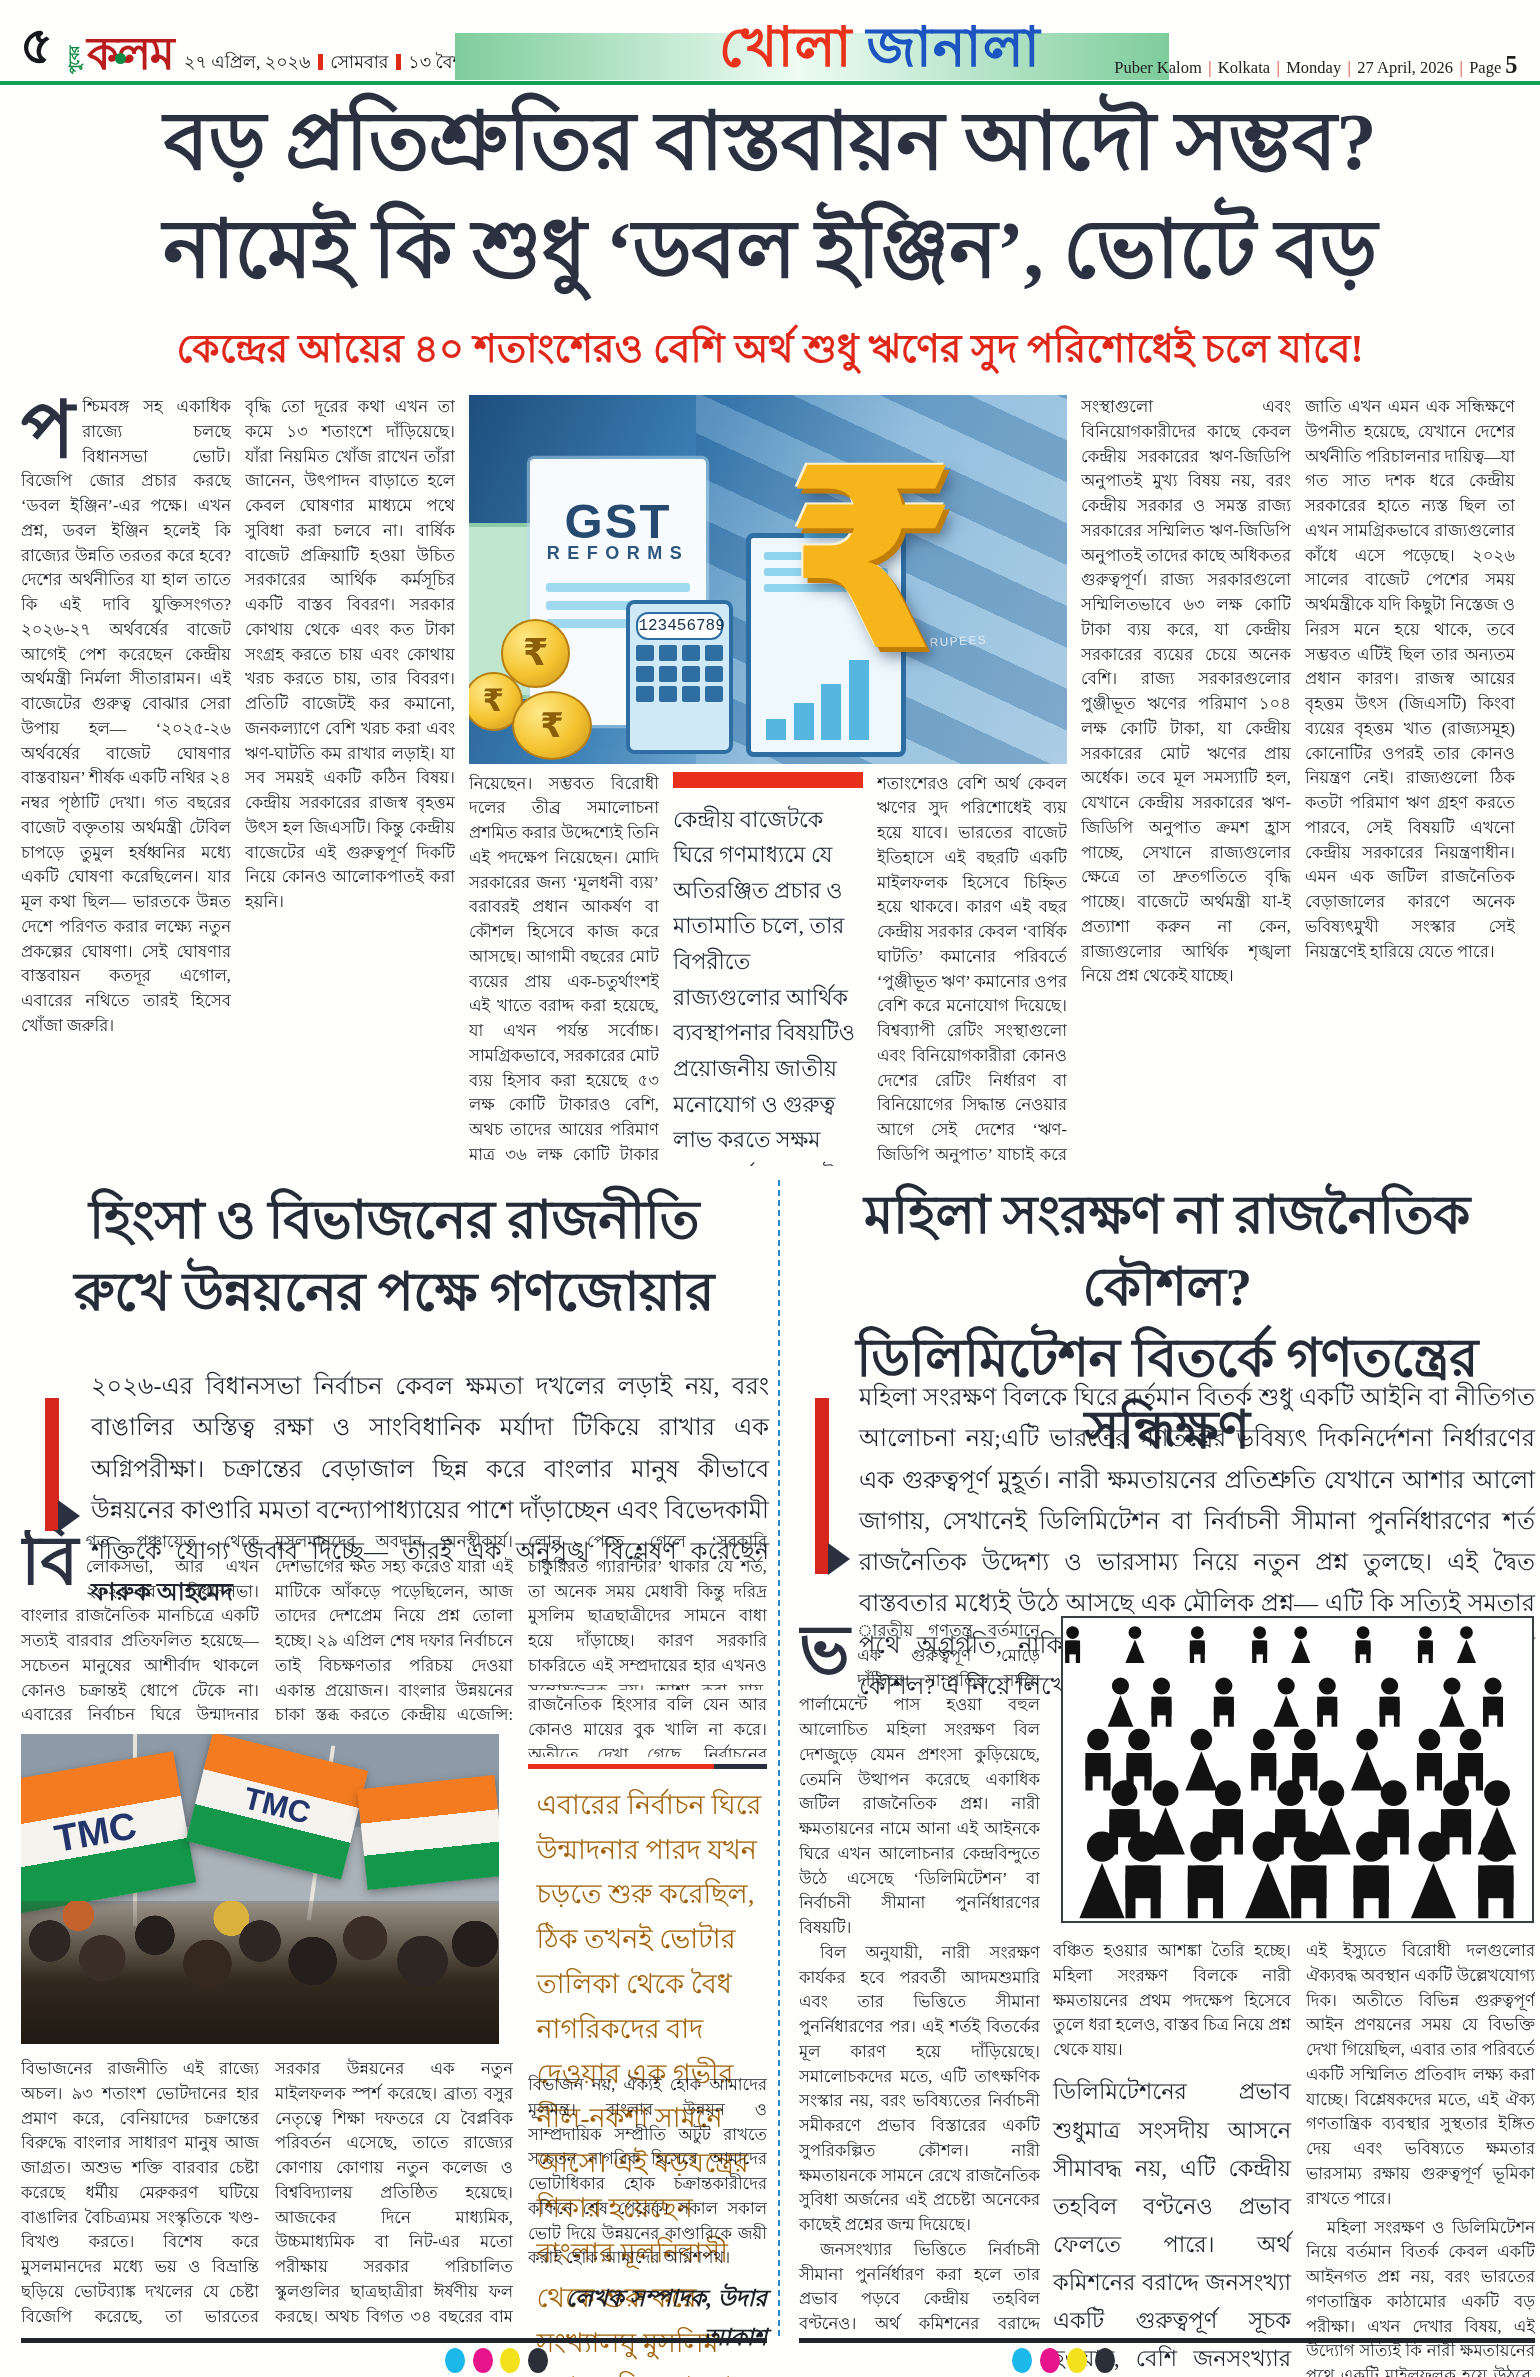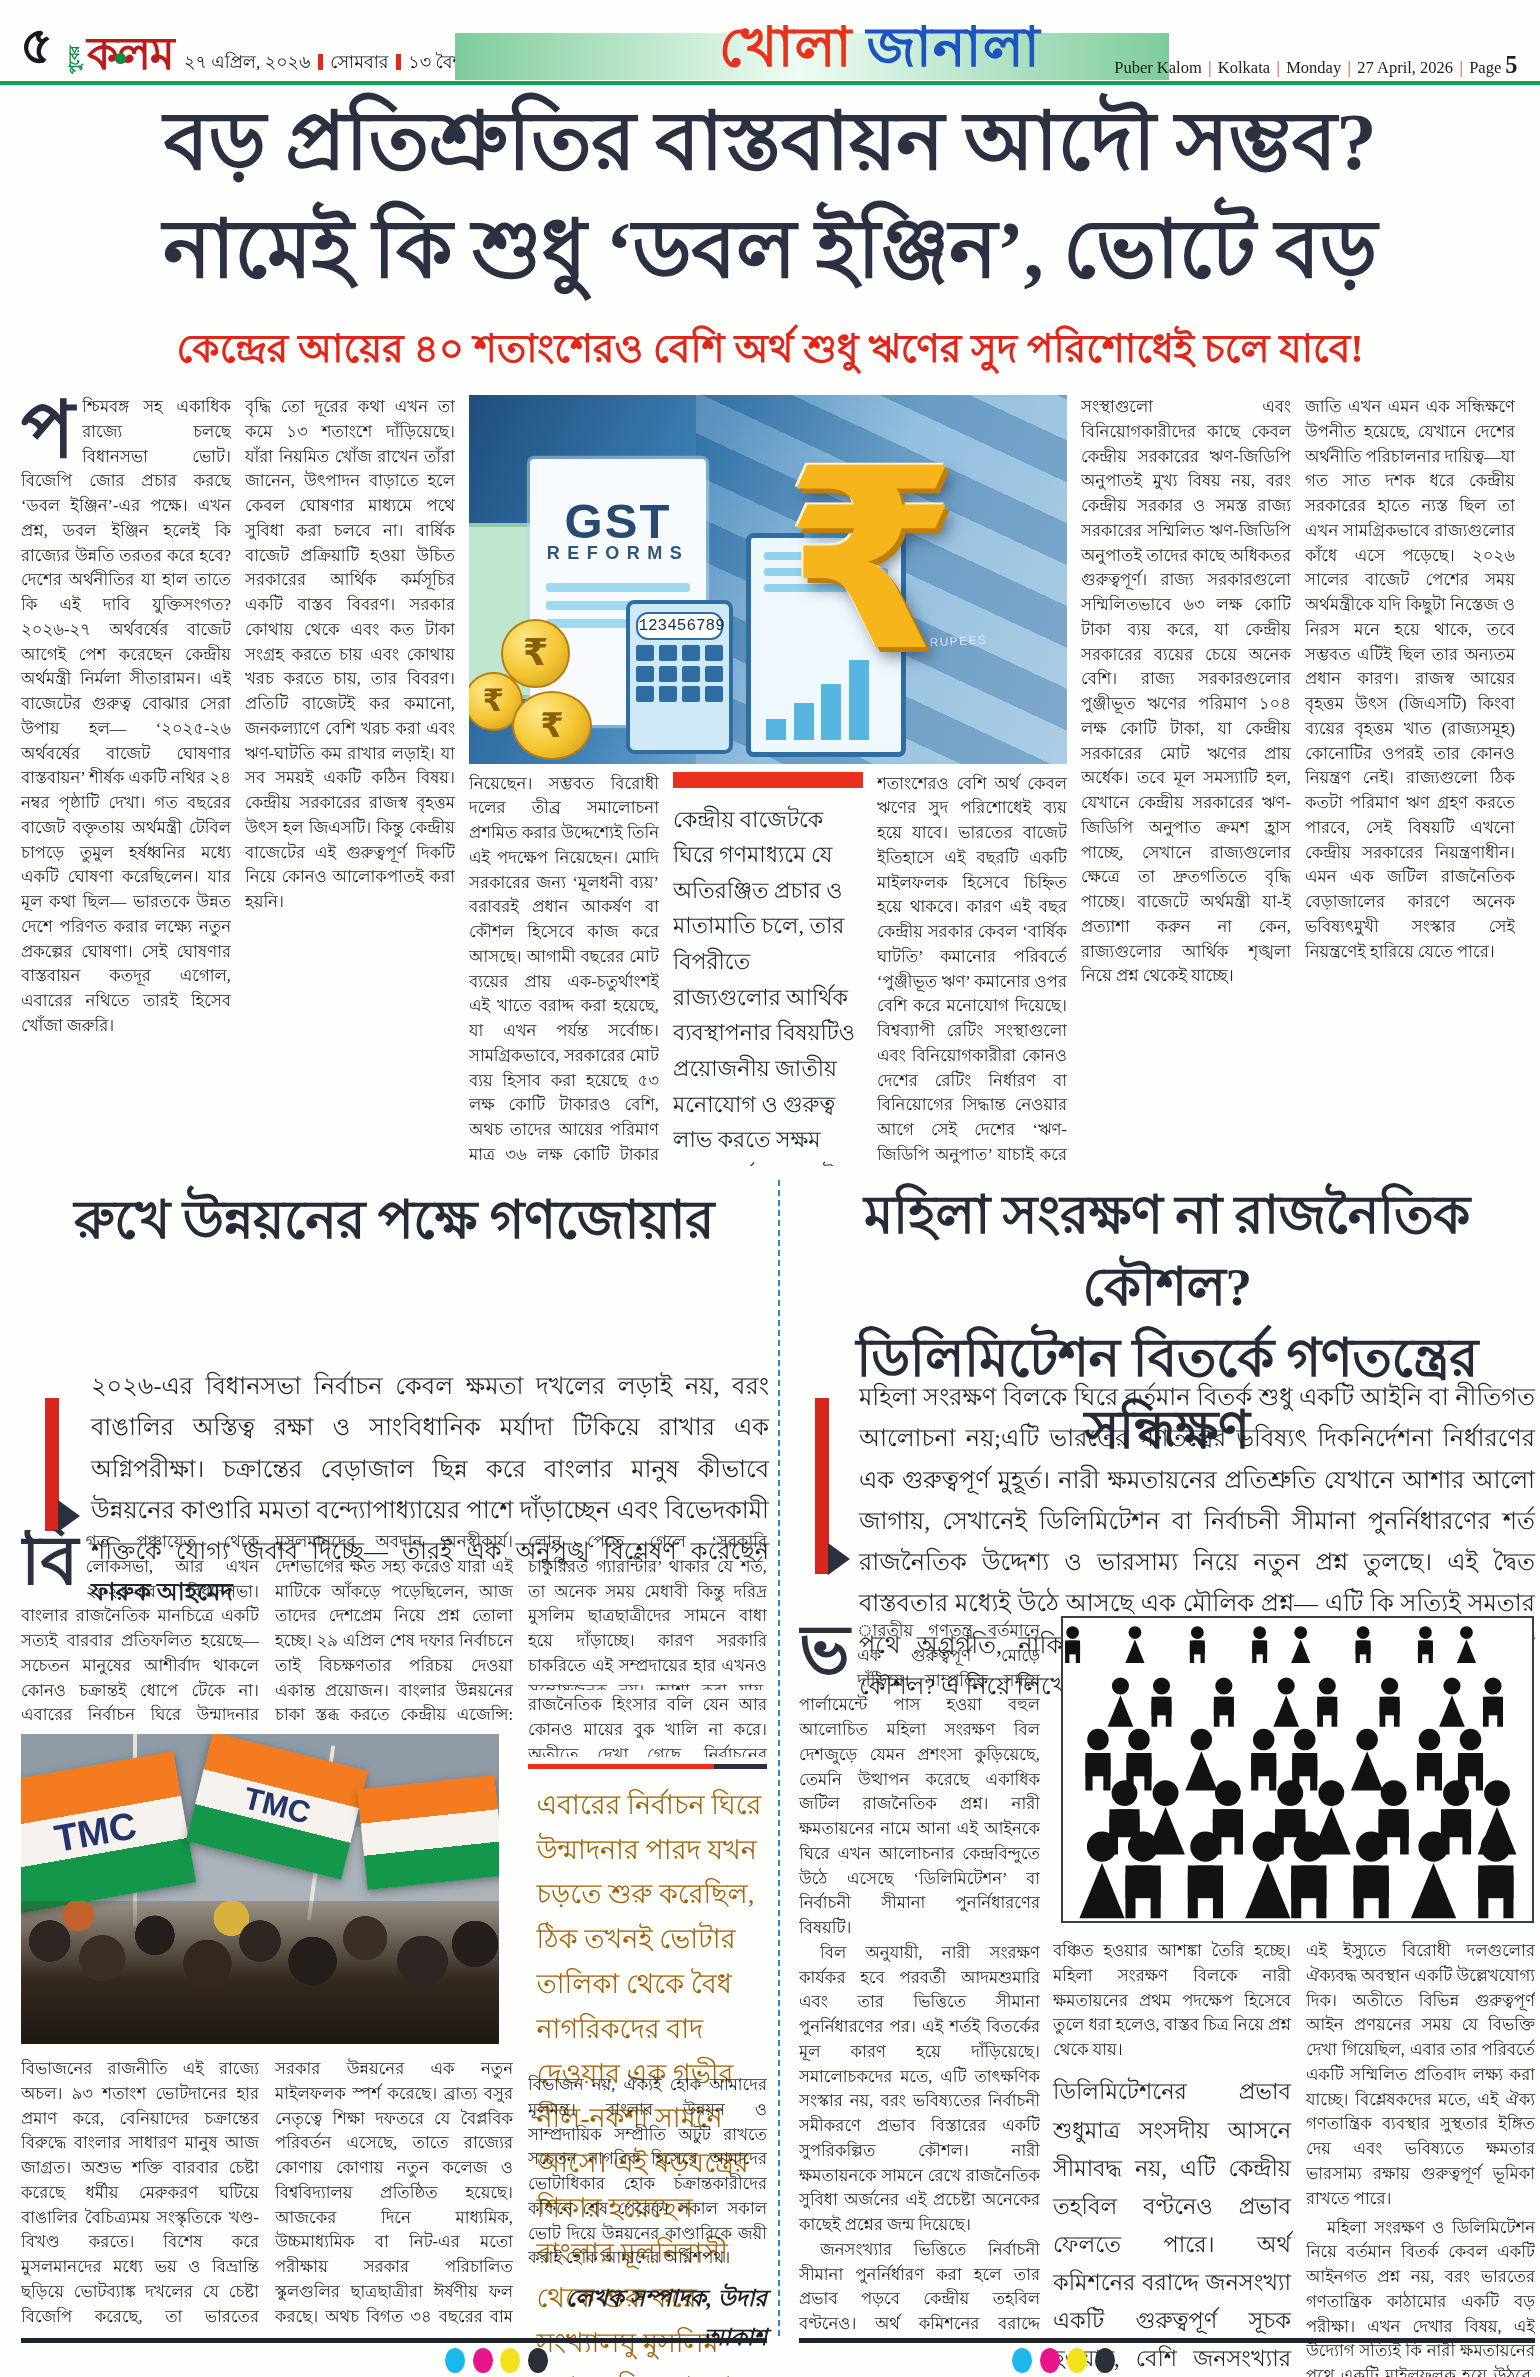--- a/index.html
+++ b/index.html
@@ -213,20 +213,21 @@
       <span data-name="lead-column-6-text">সংস্থাগুলো এবং বিনিয়োগকারীদের কাছে কেবল কেন্দ্রীয় সরকারের ঋণ-জিডিপি অনুপাতই মুখ্য বিষয় নয়, বরং কেন্দ্রীয় সরকার ও সমস্ত রাজ্য সরকারের সম্মিলিত ঋণ-জিডিপি অনুপাতই তাদের কাছে অধিকতর গুরুত্বপূর্ণ। রাজ্য সরকারগুলো সম্মিলিতভাবে ৬৩ লক্ষ কোটি টাকা ব্যয় করে, যা কেন্দ্রীয় সরকারের ব্যয়ের চেয়ে অনেক বেশি। রাজ্য সরকারগুলোর পুঞ্জীভূত ঋণের পরিমাণ ১০৪ লক্ষ কোটি টাকা, যা কেন্দ্রীয় সরকারের মোট ঋণের প্রায় অর্ধেক। তবে মূল সমস্যাটি হল, যেখানে কেন্দ্রীয় সরকারের ঋণ-জিডিপি অনুপাত ক্রমশ হ্রাস পাচ্ছে, সেখানে রাজ্যগুলোর ক্ষেত্রে তা দ্রুতগতিতে বৃদ্ধি পাচ্ছে। বাজেটে অর্থমন্ত্রী যা-ই প্রত্যাশা করুন না কেন, রাজ্যগুলোর আর্থিক শৃঙ্খলা নিয়ে প্রশ্ন থেকেই যাচ্ছে।</span>
     </div>
     <div class="lcol just" data-name="lead-column-7">
       <span data-name="lead-column-7-text">জাতি এখন এমন এক সন্ধিক্ষণে উপনীত হয়েছে, যেখানে দেশের অর্থনীতি পরিচালনার দায়িত্ব—যা গত সাত দশক ধরে কেন্দ্রীয় সরকারের হাতে ন্যস্ত ছিল তা এখন সামগ্রিকভাবে রাজ্যগুলোর কাঁধে এসে পড়েছে। ২০২৬ সালের বাজেট পেশের সময় অর্থমন্ত্রীকে যদি কিছুটা নিস্তেজ ও নিরস মনে হয়ে থাকে, তবে সম্ভবত এটিই ছিল তার অন্যতম প্রধান কারণ। রাজস্ব আয়ের বৃহত্তম উৎস (জিএসটি) কিংবা ব্যয়ের বৃহত্তম খাত (রাজ্যসমূহ) কোনোটির ওপরই তার কোনও নিয়ন্ত্রণ নেই। রাজ্যগুলো ঠিক কতটা পরিমাণ ঋণ গ্রহণ করতে পারবে, সেই বিষয়টি এখনো কেন্দ্রীয় সরকারের নিয়ন্ত্রণাধীন। এমন এক জটিল রাজনৈতিক বেড়াজালের কারণে অনেক ভবিষ্যৎমুখী সংস্কার সেই নিয়ন্ত্রণেই হারিয়ে যেতে পারে।</span>
     </div>
   </div>
 
   <div class="abs divider" data-name="article-divider-dashed"></div>
 
   <div class="abs art-h" style="left:21px;top:1185px;width:746px;" data-name="left-article-headline">
+    <div data-name="left-headline-line1">হিংসা ও বিভাজনের রাজনীতি</div>
     <div data-name="left-headline-line2">রুখে উন্নয়নের পক্ষে গণজোয়ার</div>
   </div>
   <div class="abs introwrap" style="left:45px;top:1366px;width:724px;" data-name="left-article-intro">
     <div class="redbar" style="height:133px;margin-top:32px;" data-name="intro-red-bar"></div>
     <div class="intro just" style="margin-left:32px;" data-name="left-intro-text-block">
       <span data-name="left-intro-text">২০২৬-এর বিধানসভা নির্বাচন কেবল ক্ষমতা দখলের লড়াই নয়, বরং বাঙালির অস্তিত্ব রক্ষা ও সাংবিধানিক মর্যাদা টিকিয়ে রাখার এক অগ্নিপরীক্ষা। চক্রান্তের বেড়াজাল ছিন্ন করে বাংলার মানুষ কীভাবে উন্নয়নের কাণ্ডারি মমতা বন্দ্যোপাধ্যায়ের পাশে দাঁড়াচ্ছেন এবং বিভেদকামী শক্তিকে যোগ্য জবাব দিচ্ছে— তারই এক অনুপুঙ্খ বিশ্লেষণ করেছেন </span><b data-name="left-intro-author">ফারুক আহমেদ</b>
     </div>
   </div>
 
   <div class="abs bodytxt just" style="left:21px;top:1530px;width:238px;height:197px;" data-name="left-col1-top">

